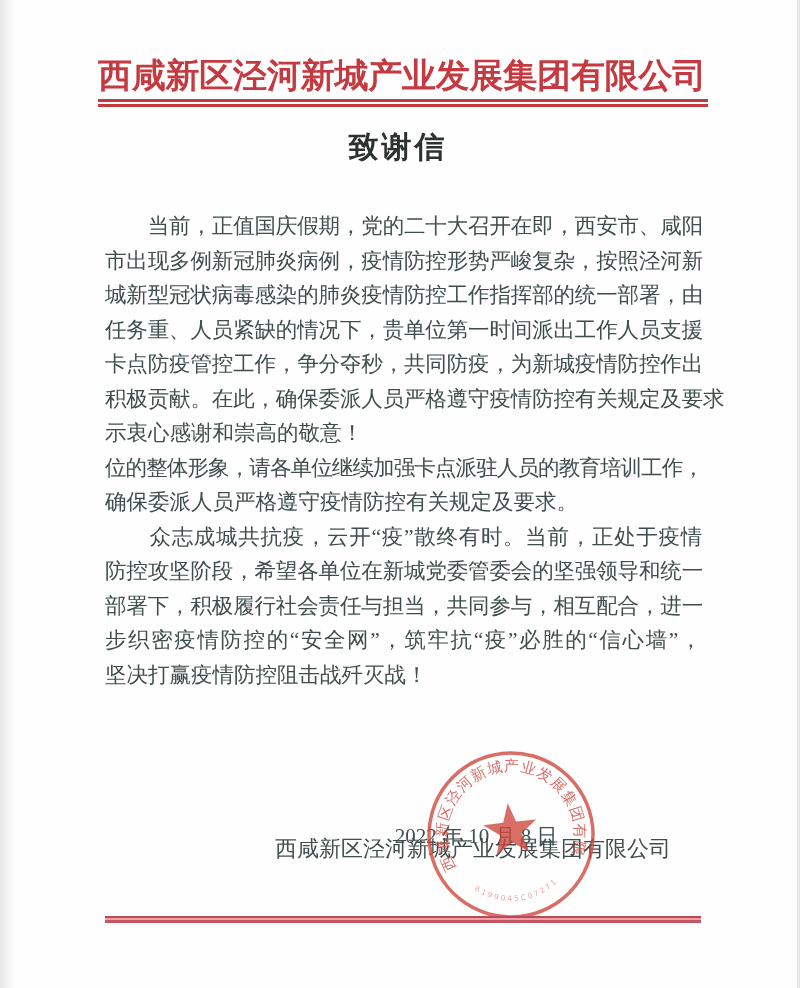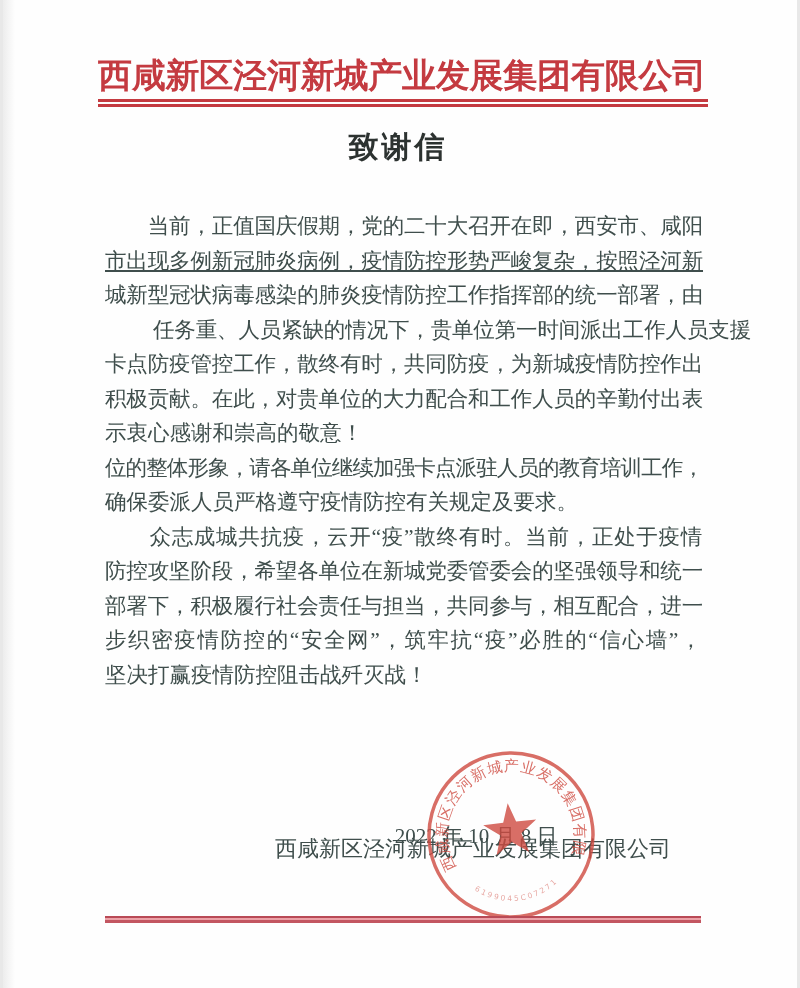--- a/index.html
+++ b/index.html
@@ -64,25 +64,25 @@
 <body>
 
 <div class="page" style="--red: #c43a40; --heading: #2c3230; --ink: #3f4e4c;">
 
   <div class="letterhead"><span style="letter-spacing: -0.222222px;">西咸新区泾河新城产业发展集团有限公司</span></div>
 
   <div class="doc-title">致谢信</div>
 
   <div class="letter-body">
       <div class="bline"><span style="letter-spacing: -0.142857px;">　　当前，正值国庆假期，党的二十大召开在即，西安市、咸阳</span></div>
-      <div class="bline"><span style="letter-spacing: -0.142857px; text-decoration: underline;">市出现多例新冠肺炎病例，疫情防控形势严峻复杂，按照泾河新</span></div>
+      <div class="bline"><span style="letter-spacing: -0.142857px;">市出现多例新冠肺炎病例，疫情防控形势严峻复杂，按照泾河新</span></div>
       <div class="bline"><span style="letter-spacing: -0.142857px;">城新型冠状病毒感染的肺炎疫情防控工作指挥部的统一部署，由</span></div>
-      <div class="bline"><span style="letter-spacing: -0.142857px; margin-left: 48px;">任务重、人员紧缺的情况下，贵单位第一时间派出工作人员支援</span></div>
-      <div class="bline"><span style="letter-spacing: -0.142857px;">卡点防疫管控工作，散终有时，共同防疫，为新城疫情防控作出</span></div>
-      <div class="bline"><span style="letter-spacing: -0.142857px;">积极贡献。在此，对贵单位的大力配合和工作人员的辛勤付出表</span></div>
+      <div class="bline"><span style="letter-spacing: -0.142857px;">任务重、人员紧缺的情况下，贵单位第一时间派出工作人员支援</span></div>
+      <div class="bline"><span style="letter-spacing: -0.142857px;">卡点防疫管控工作，争分夺秒，共同防疫，为新城疫情防控作出</span></div>
+      <div class="bline"><span style="letter-spacing: -0.142857px;">积极贡献。在此，确保委派人员严格遵守疫情防控有关规定及要求</span></div>
       <div class="bline"><span>示衷心感谢和崇高的敬意！</span></div>
       <div class="bline"><span style="letter-spacing: -0.87931px;">位的整体形象，请各单位继续加强卡点派驻人员的教育培训工作，</span></div>
       <div class="bline"><span>确保委派人员严格遵守疫情防控有关规定及要求。</span></div>
       <div class="bline"><span style="letter-spacing: 0.710938px;">　　众志成城共抗疫，云开“疫”散终有时。当前，正处于疫情</span></div>
       <div class="bline"><span style="letter-spacing: -0.142857px;">防控攻坚阶段，希望各单位在新城党委管委会的坚强领导和统一</span></div>
       <div class="bline"><span style="letter-spacing: -0.142857px;">部署下，积极履行社会责任与担当，共同参与，相互配合，进一</span></div>
       <div class="bline"><span style="letter-spacing: 1.59429px;">步织密疫情防控的“安全网”，筑牢抗“疫”必胜的“信心墙”，</span></div>
       <div class="bline"><span>坚决打赢疫情防控阻击战歼灭战！</span></div>
     </div>
 

